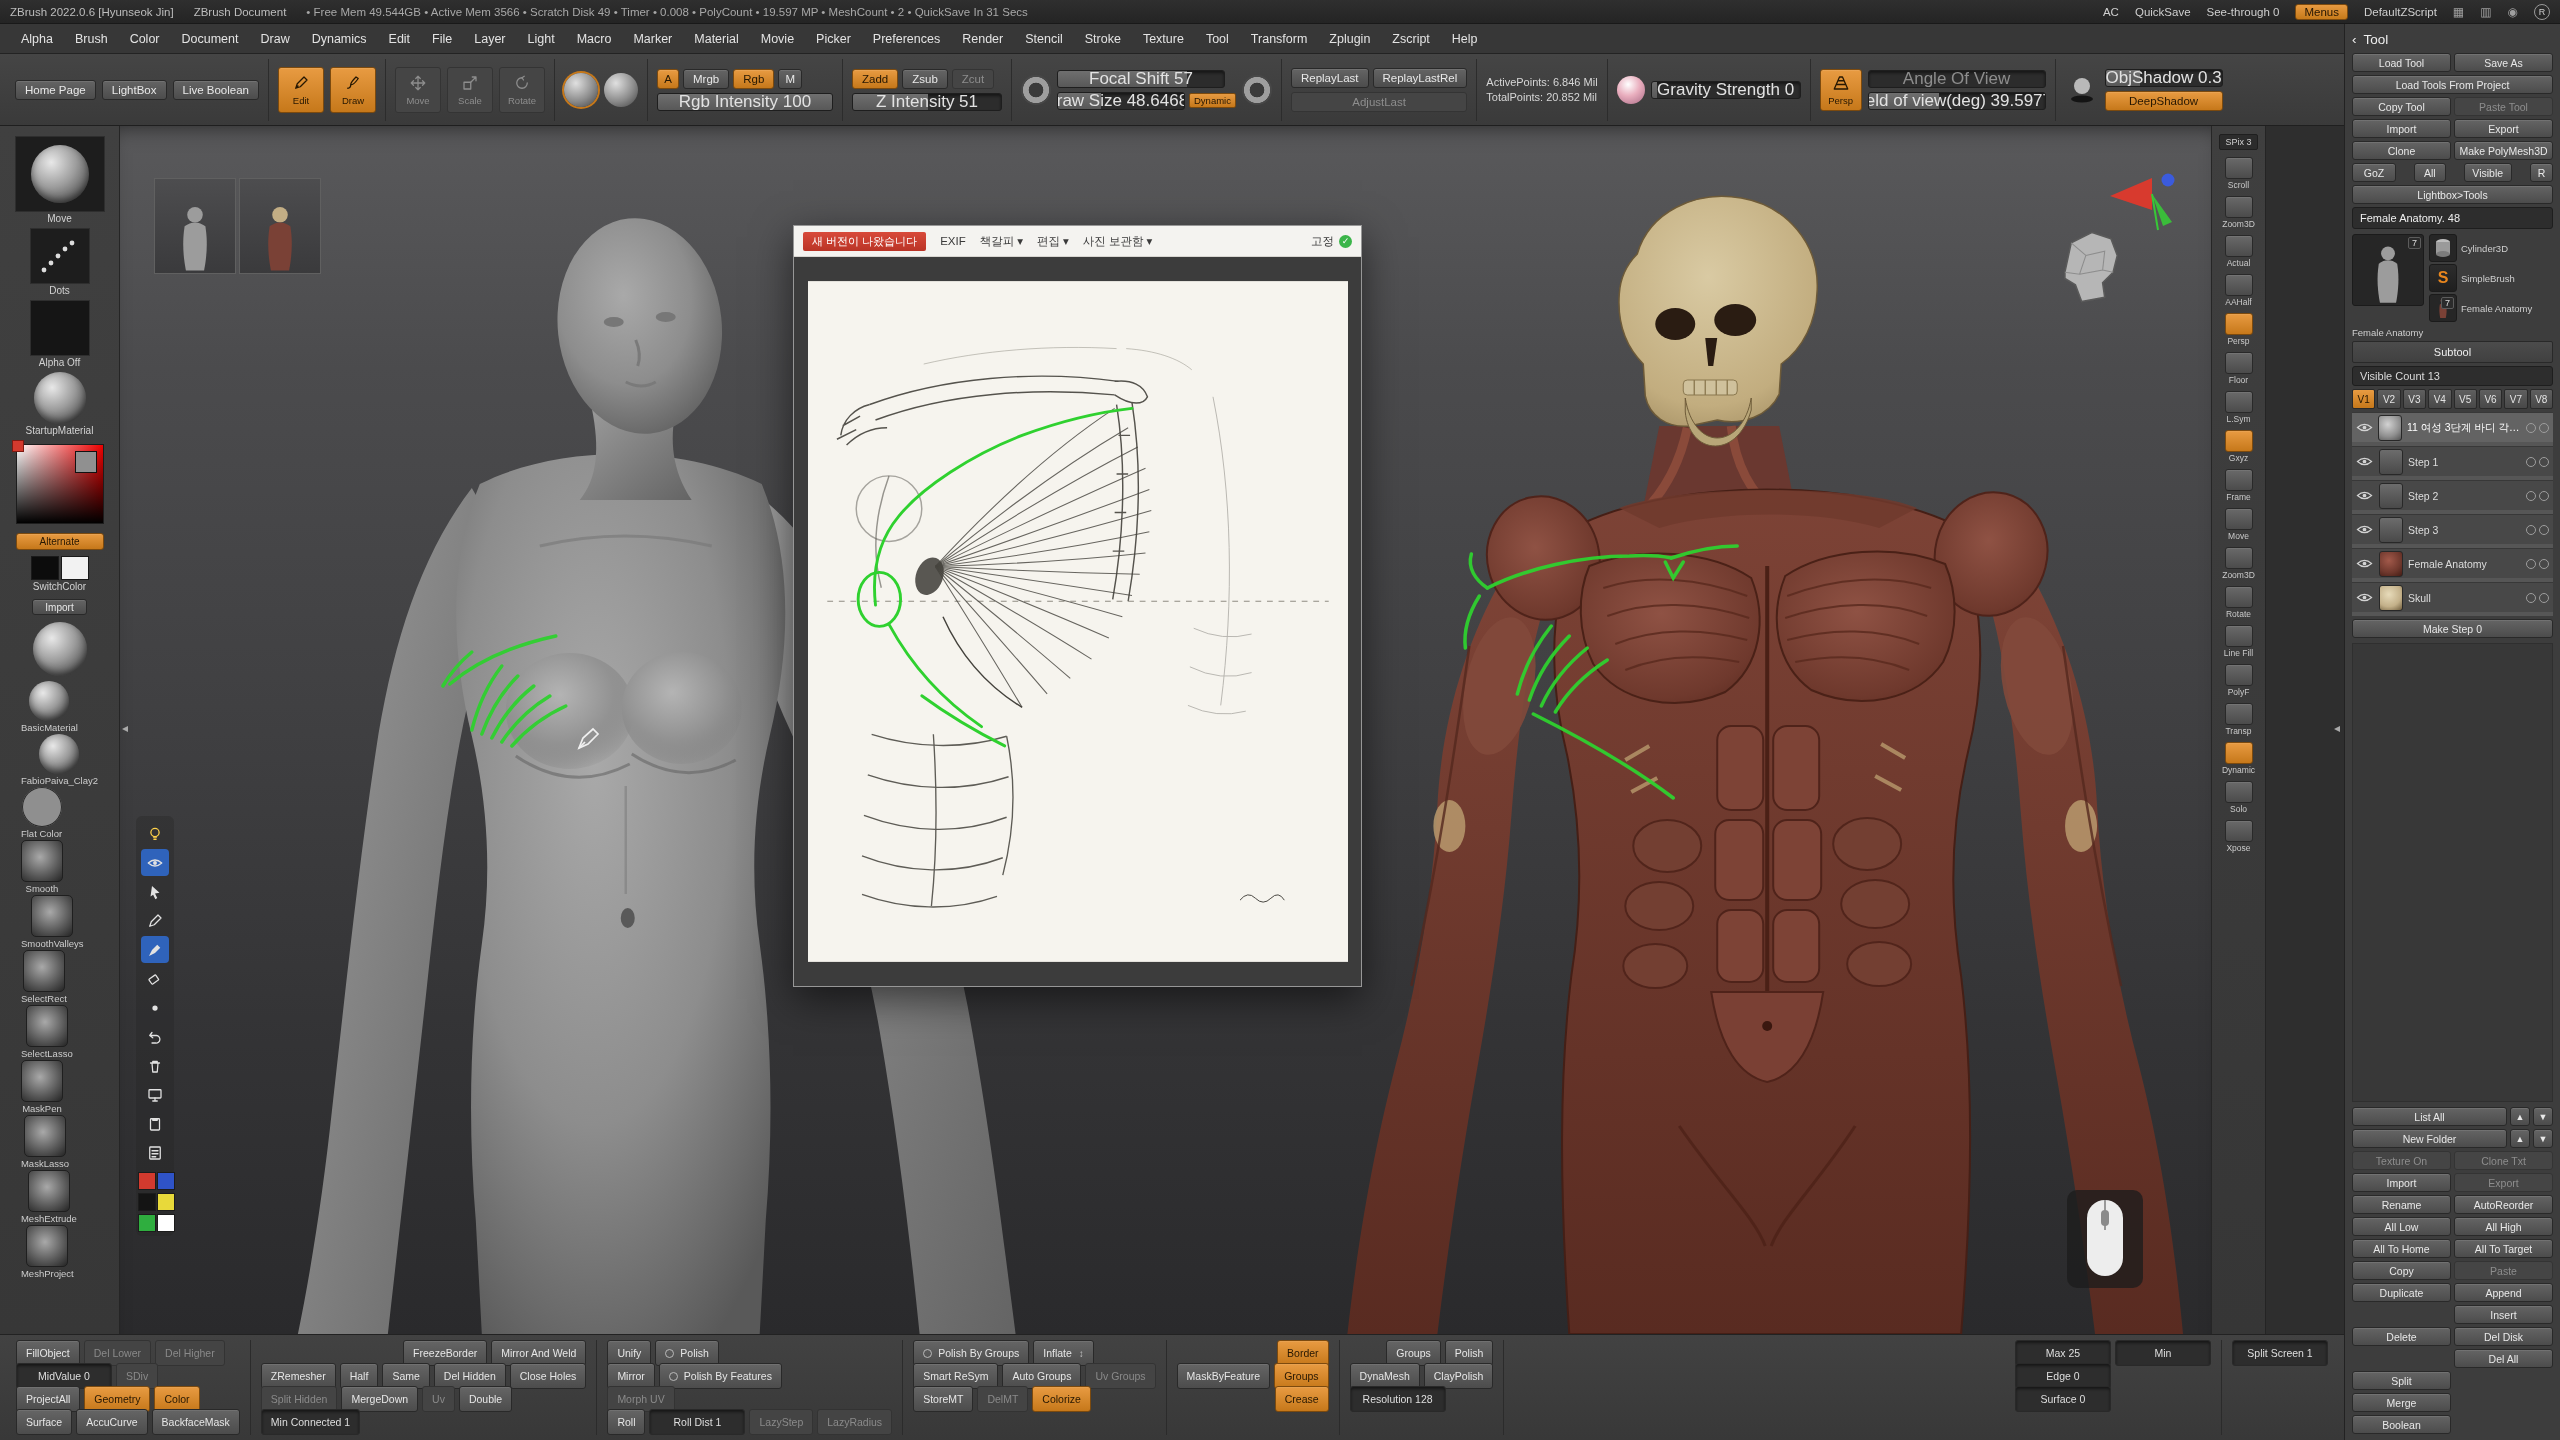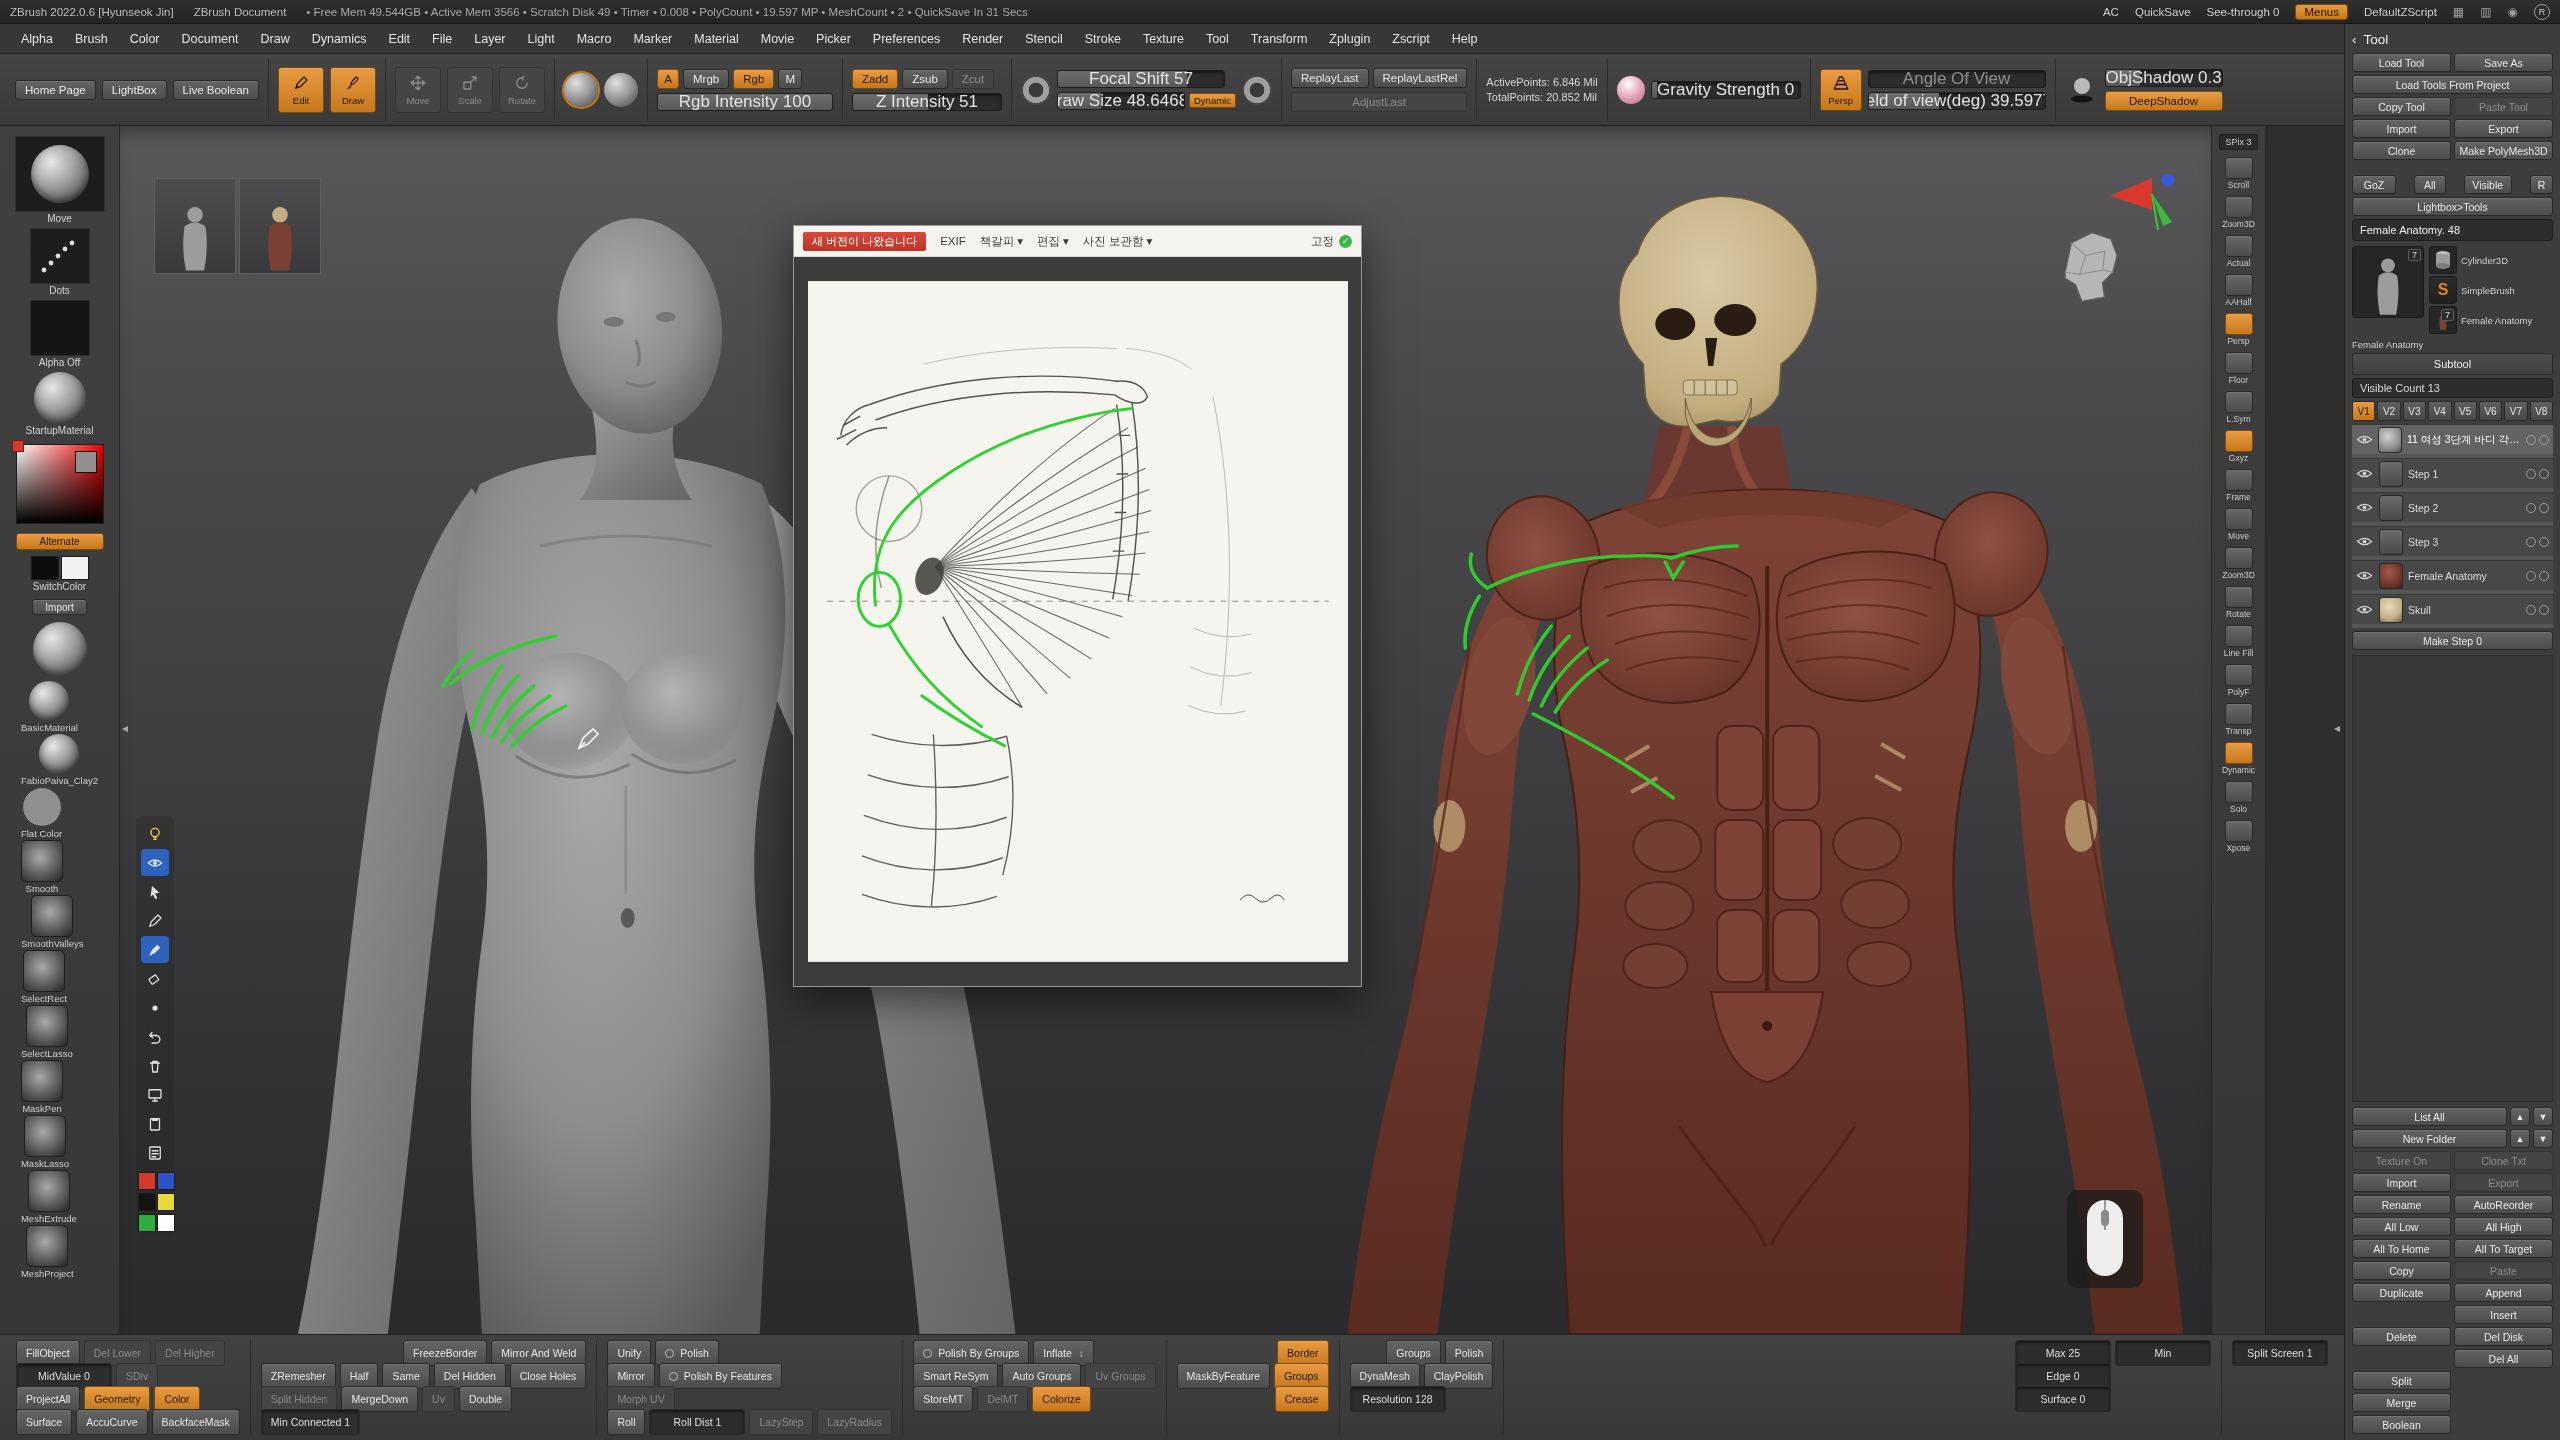--- a/index.html
+++ b/index.html
@@ -124,21 +124,21 @@
   .bb.orange{background:linear-gradient(#e89b42,#c6781a);color:#261702;border-color:#7c4a0e;}
   .bb.disabled{background:#444;color:#8a8a8a;box-shadow:none;border-color:#333;}
   .bb.slider{background:#2d2d2d;box-shadow:inset 0 2px 3px rgba(0,0,0,.5);min-width:96px;color:#dfdfdf;}
   .bb.dot::before{content:"";width:7px;height:7px;border:1.5px solid #b9b9b9;border-radius:50%;margin-right:6px;}
   .bb.stepper::after{content:"↕";margin-left:7px;font-size:10px;color:#c2c2c2;}
   
   .right-panel{width:216px;background:#3d3d3d;border-left:1px solid #222;display:flex;flex-direction:column;
     padding:4px 7px 6px;box-sizing:border-box;gap:3px;font-size:11px;}
   .rp-header{display:flex;align-items:center;gap:7px;color:#ededed;font-size:13.5px;height:22px;}
   .g2{display:grid;grid-template-columns:1fr 1fr;gap:3px;}
-  .g4{display:grid;grid-template-columns:1.05fr .75fr 1.15fr .55fr;gap:18px;margin-top:12px;}
+  .g4{display:grid;grid-template-columns:1.05fr .75fr 1.15fr .55fr;gap:18px;}
   .tb{height:19px;font-size:10.5px;padding:0 4px;}
   .wide{width:100%;}
   .at-row{position:relative;height:20px;background:#2d2d2d;border:1px solid #1e1e1e;border-radius:3px;
     display:flex;align-items:center;padding:0 7px;color:#efefef;font-size:11px;}
   .thumbs{display:flex;gap:5px;margin:2px 0;}
   .thumb-big{width:70px;height:70px;background:#262626;border:1px solid #1b1b1b;border-radius:3px;position:relative;
     display:flex;align-items:flex-end;justify-content:center;overflow:hidden;}
   .badge{position:absolute;right:2px;top:2px;background:#2b2b2b;border:1px solid #5c5c5c;font-size:9px;padding:0 3px;color:#ddd;border-radius:2px;}
   .tcol{display:flex;flex-direction:column;gap:2px;}
   .trow{display:flex;align-items:center;gap:4px;text-align:center;}

